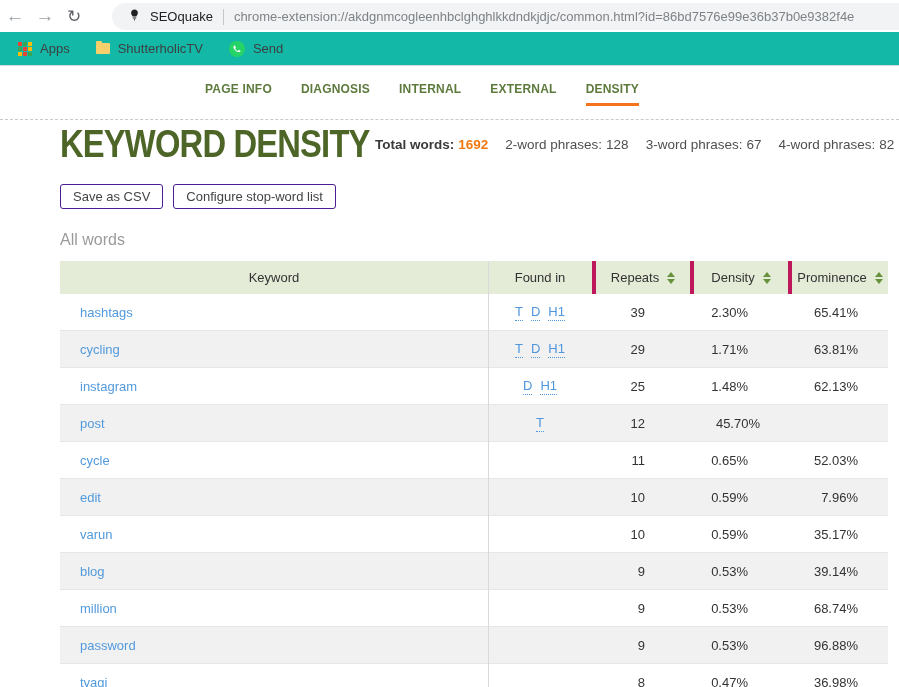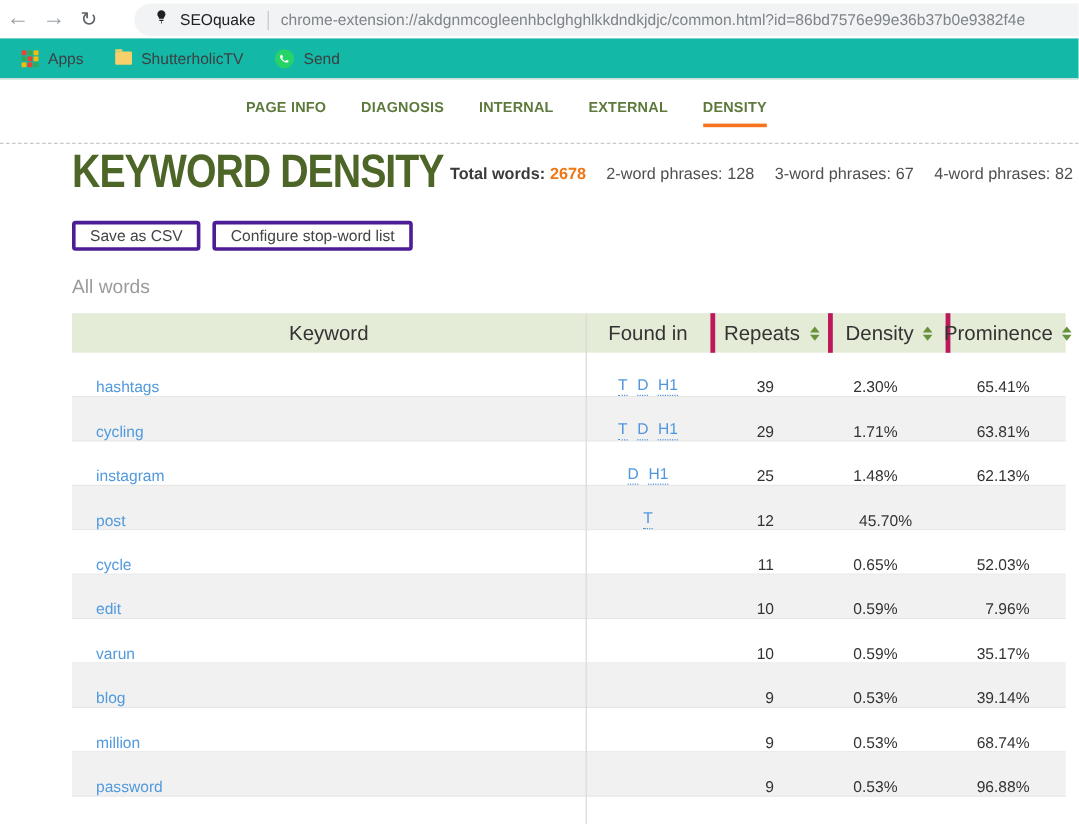--- a/index.html
+++ b/index.html
@@ -40,41 +40,41 @@
   .heading-row { position:absolute; top:56px; left:60px; right:0; height:42px; display:flex; align-items:center; }
   .title-wrap { width:315px; flex:0 0 auto; }
   .page-title { font-size:39px; font-weight:700; color:#4d6628; letter-spacing:-1px; transform:scaleX(.84); transform-origin:left center; white-space:nowrap; }
   .stats { display:flex; align-items:baseline; white-space:nowrap; overflow:hidden; }
   .stat { margin-right:17px; font-size:13.5px; color:#4f4f4f; }
   .stat b { color:#3a3a3a; font-weight:700; }
   .stat .val { margin-left:4px; }
   .stat .val.orange { color:#ef7812; font-weight:700; }
 
   .buttons { position:absolute; top:117px; left:60px; display:flex; gap:10px; }
-  .btn { height:25px; padding:0 12px; background:#fff; border:3px solid #4c1d95; border-radius:3px; font-size:13px; color:#444; font-family:"Liberation Sans",sans-serif; cursor:pointer; }
+  .btn { height:25px; padding:0 12px; background:#fff; border:1px solid #4c1d95; border-radius:3px; font-size:13px; color:#444; font-family:"Liberation Sans",sans-serif; cursor:pointer; }
 
   .all-words { position:absolute; top:164px; left:60px; font-size:16px; color:#9b9b9b; }
 
   
   .kw-table { position:absolute; top:194px; left:60px; width:828px; }
   .thead { display:flex; height:33px; background:#e4ebd7; align-items:center; }
-  .th { font-size:17px; color:#333; display:flex; align-items:center; justify-content:center; height:100%;text-align:center; }
+  .th { font-size:13px; color:#333; display:flex; align-items:center; justify-content:center; height:100%;text-align:center; }
   .c-keyword { width:428px; }
   .c-found { width:104px; }
   .c-repeats { width:98px; }
   .c-density { width:98px; }
   .c-prominence { width:100px; }
   .sort { display:inline-flex; flex-direction:column; margin-left:8px; cursor:pointer; }
   .sort .up { width:0; height:0; border-left:4px solid transparent; border-right:4px solid transparent; border-bottom:5px solid #68913c; margin-bottom:2px; }
   .sort .down { width:0; height:0; border-left:4px solid transparent; border-right:4px solid transparent; border-top:5px solid #68913c; }
   .th-sep { border-left:4px solid #be185d; }
 
   .tr { display:flex; height:37px; align-items:center; border-bottom:1px solid #e6e6e6; background:#fff; font-size:13px; }
   .tr.alt { background:#f1f1f1; }
-  .td { height:100%; display:flex; align-items:flex-end; }
+  .td { height:100%; display:flex; align-items:center; }
   .td.c-keyword { padding-left:20px; }
   .kw-link { color:#529add; cursor:pointer; text-decoration:none; }
   .td.c-found { justify-content:center; }
   .fl { color:#4f96dd; border-bottom:1px dotted #4f96dd; padding-bottom:1px; margin:0 4px; cursor:pointer; }
   .fl:empty { display:none; }
   .td.num { justify-content:flex-end; color:#333; }
   .td.c-repeats.num { padding-right:45px; }
   .td.c-density.num { padding-right:40px; }
   .td.c-prominence.num { padding-right:30px; }
   .vline { position:absolute; left:428px; top:0; width:1px; height:440px; background:#d9d9d9; }
@@ -140,21 +140,21 @@
       <div class="tab active">DENSITY</div>
     </div>
 
     <div class="dashed-sep"></div>
 
     <div class="heading-row">
       <div class="title-wrap">
         <div class="page-title">KEYWORD DENSITY</div>
       </div>
       <div class="stats">
-        <span class="stat"><b>Total words:</b><span class="val orange">2678</span></span>
+        <span class="stat"><b>Total words:</b><span class="val orange">1692</span></span>
         <span class="stat"><span>2-word phrases:</span><span class="val">128</span></span>
         <span class="stat"><span>3-word phrases:</span><span class="val">67</span></span>
         <span class="stat"><span>4-word phrases:</span><span class="val">82</span></span>
       </div>
     </div>
 
     <div class="buttons">
       <button class="btn">Save as CSV</button>
       <button class="btn">Configure stop-word list</button>
     </div>

